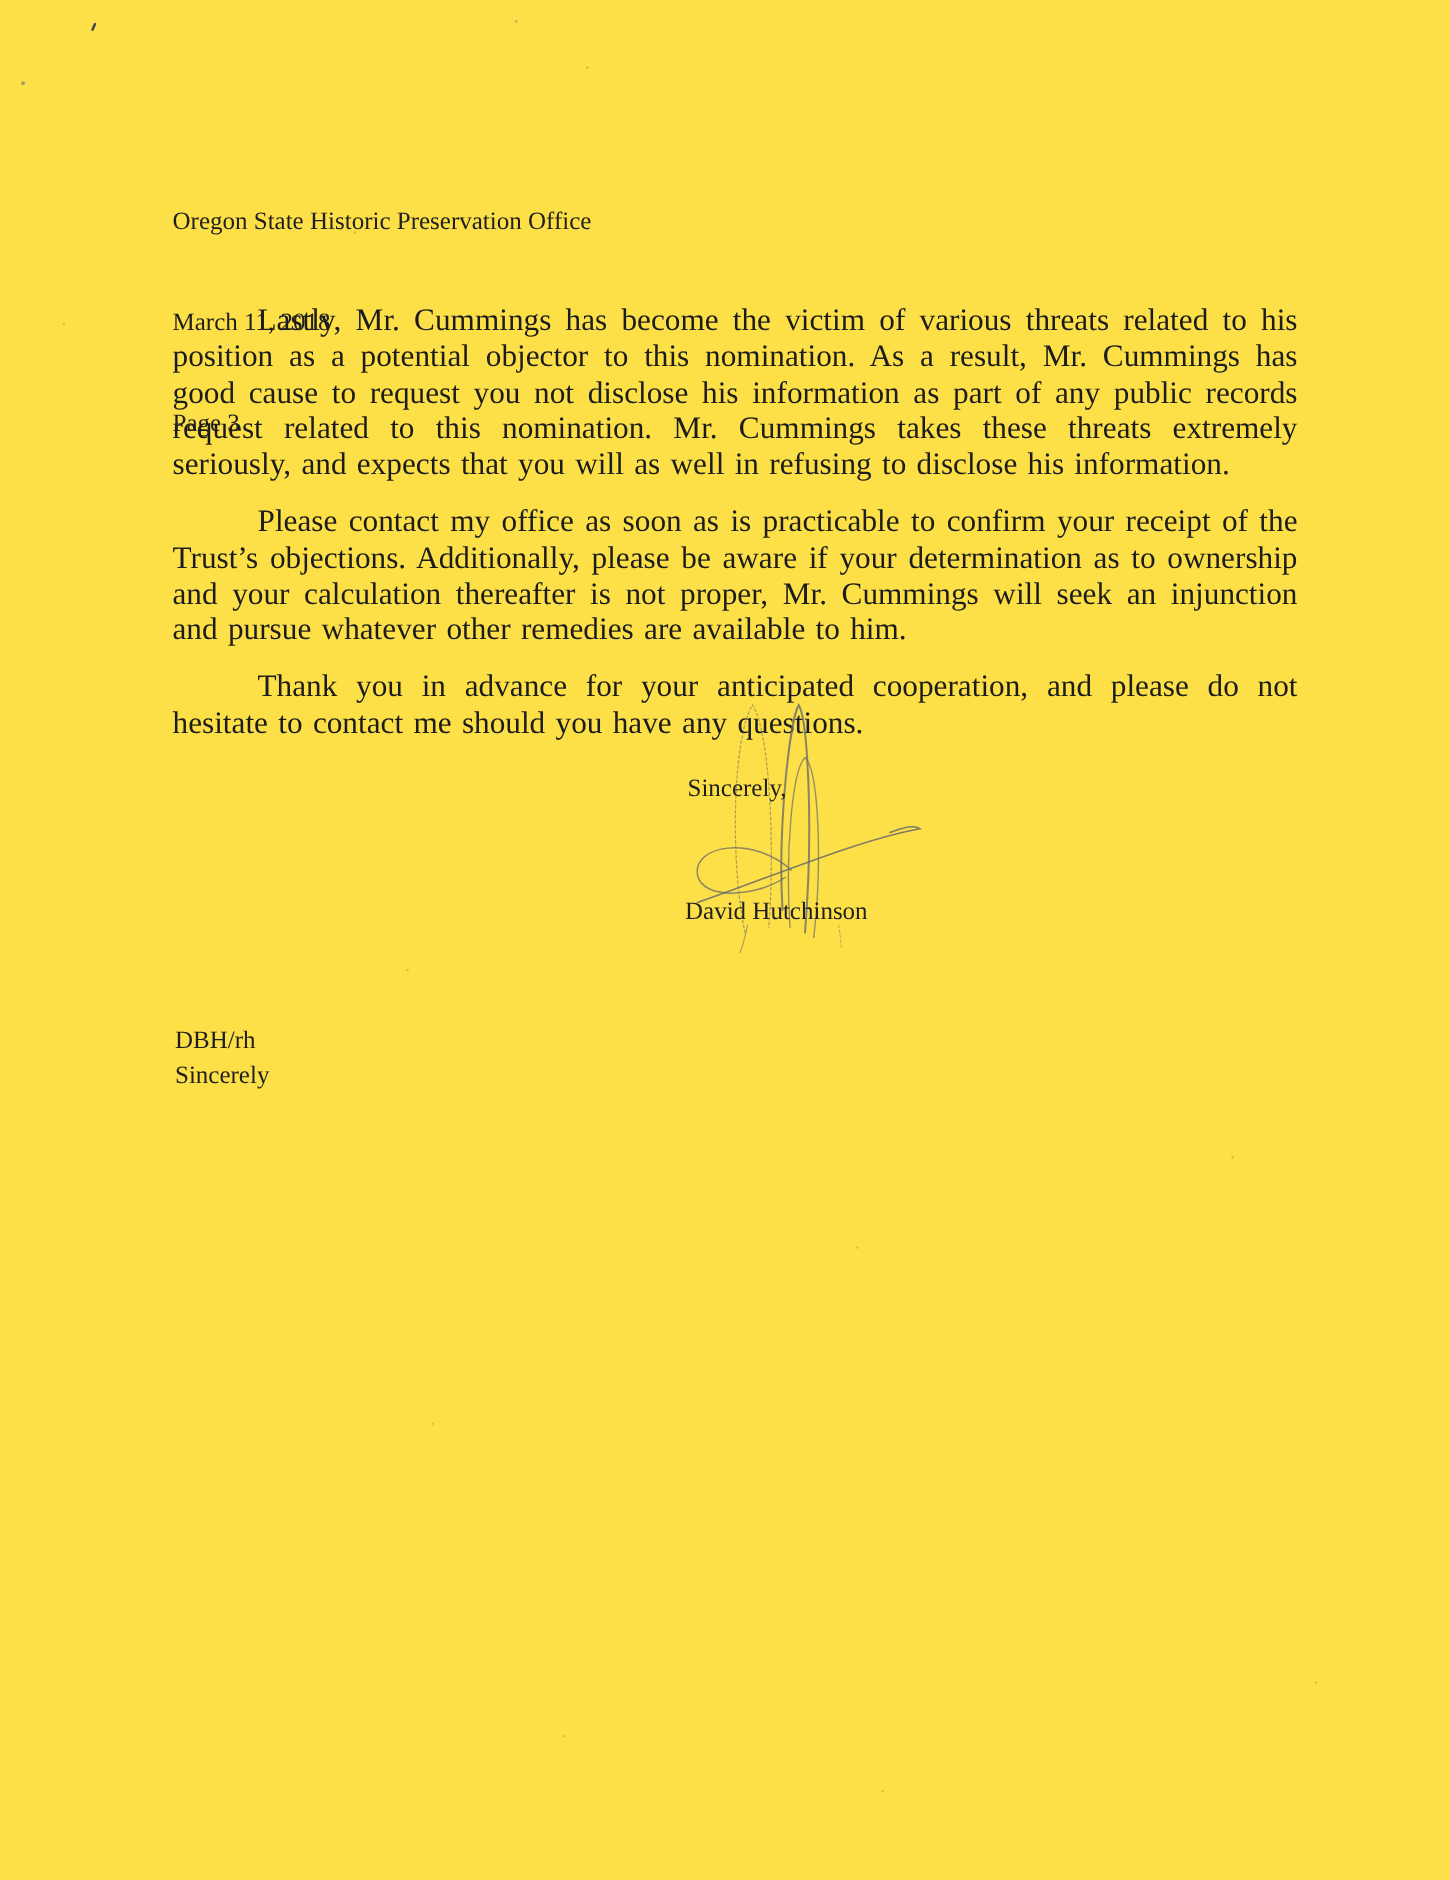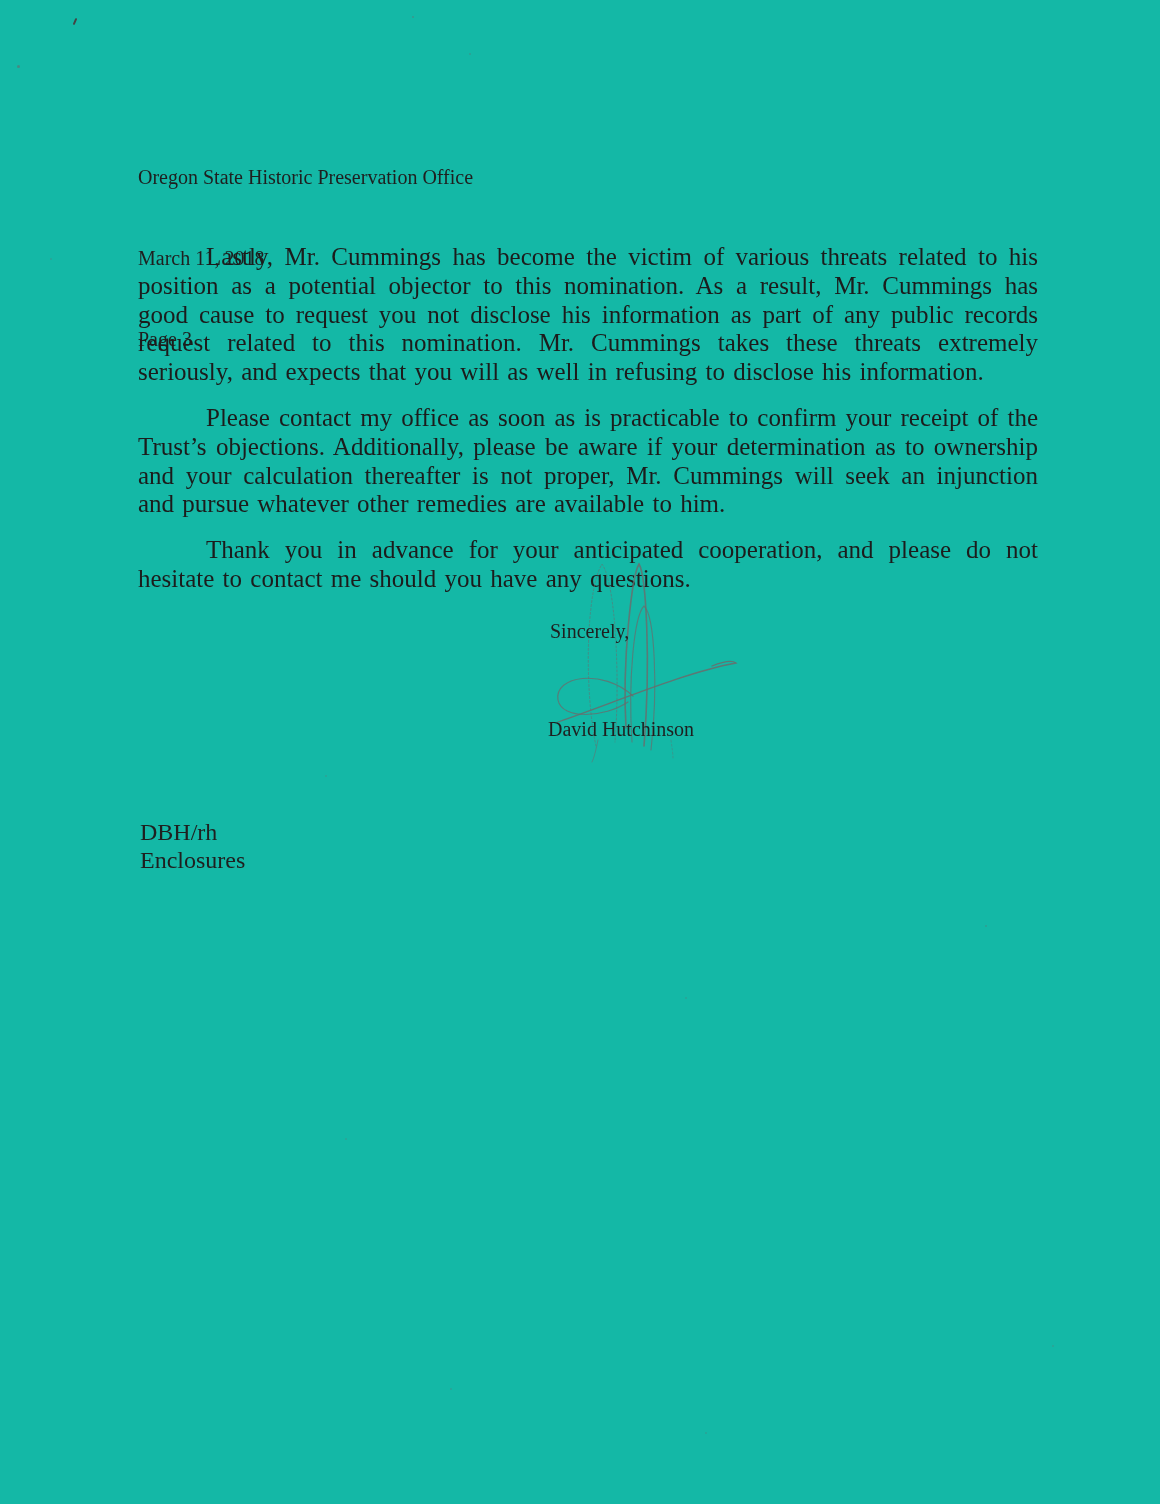--- a/index.html
+++ b/index.html
@@ -8,21 +8,21 @@
     width: 1160px;
     height: 1504px;
     position: relative;
     font-family: "Liberation Serif", "DejaVu Serif", serif;
     color: #1f1f1f;
     overflow: hidden;
   }
   .page {
     position: absolute;
     inset: 0;
-    background: #14b8a6;
+    background: #fde047;
     font-family: Liberation Serif, serif;
   }
   .header-block {
     position: absolute;
     left: 138px;
     top: 110px;
     font-size: 20px;
     line-height: 27px;
     white-space: pre;
   }
@@ -54,21 +54,21 @@
     left: -12px;
     top: -58px;
     width: 216px;
     height: 216px;
     pointer-events: none;
   }
   .footer-block {
     position: absolute;
     left: 140px;
     top: 818px;
-    font-size: 24px;
+    font-size: 20px;
     line-height: 28px;
   }
   
   .speck {
     position: absolute;
     background: #6a6a6a;
     border-radius: 50%;
   }
   .tickmark {
     position: absolute;
@@ -130,16 +130,16 @@
           <path d="M 135 190 C 136 198, 137 204, 137 208" stroke-width="0.9" opacity="0.45" stroke-dasharray="2 2"></path>
         </g>
       </svg>
     </div>
     <div class="closing-salutation">Sincerely,</div>
     <div class="closing-name">David Hutchinson</div>
   </div>
 
   <div class="footer-block">
     <div>DBH/rh</div>
-    <div>Enclosures</div>
+    <div>Sincerely</div>
   </div>
 
 </div>
 
 </body></html>

